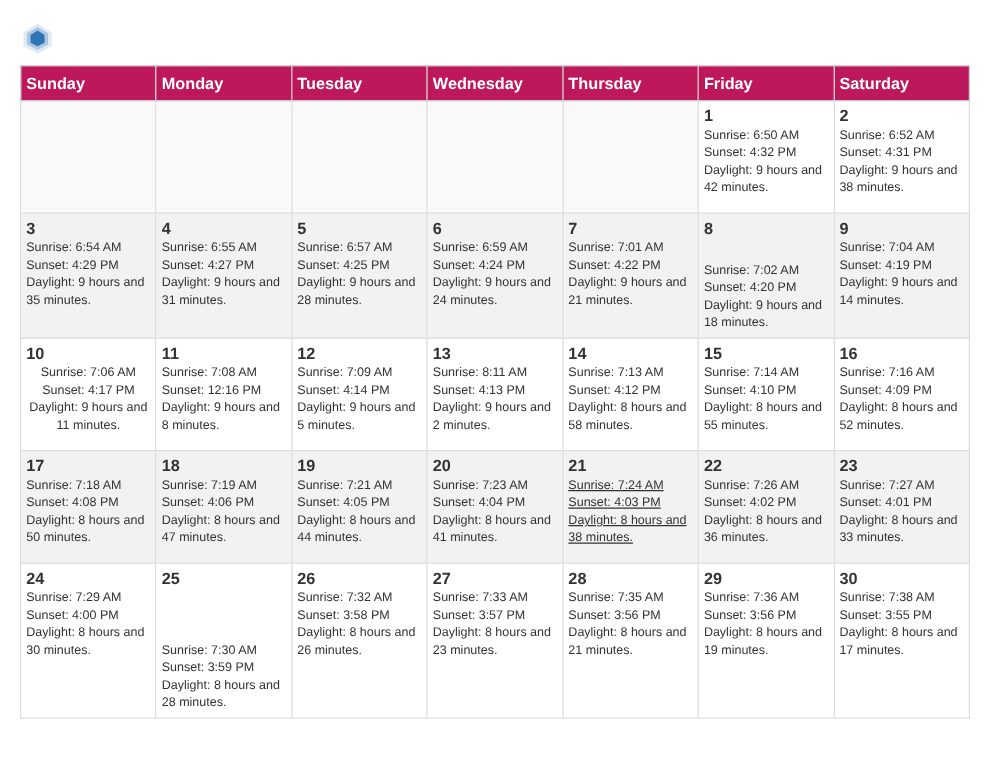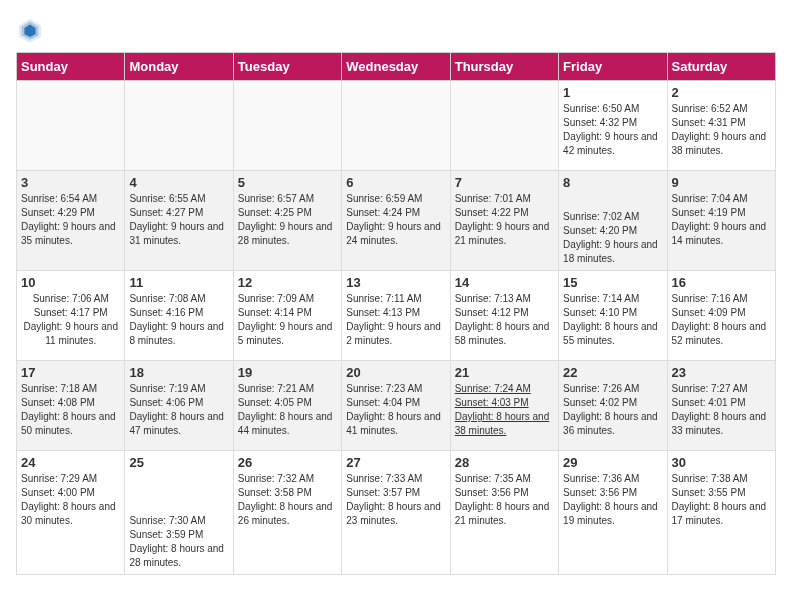--- a/index.html
+++ b/index.html
@@ -192,32 +192,32 @@
       <tr>
         <td>
           <span class="day-num">10</span>
           <div class="day-info" style="white-space: pre-line; text-align: center;">Sunrise: 7:06 AM
 Sunset: 4:17 PM
 Daylight: 9 hours and 11 minutes.</div>
         </td>
         <td>
           <span class="day-num">11</span>
           <div class="day-info" style="white-space: pre-line;">Sunrise: 7:08 AM
-Sunset: 4:16 PM
+Sunset: 12:16 PM
 Daylight: 9 hours and 8 minutes.</div>
         </td>
         <td>
           <span class="day-num">12</span>
           <div class="day-info" style="white-space: pre-line;">Sunrise: 7:09 AM
 Sunset: 4:14 PM
 Daylight: 9 hours and 5 minutes.</div>
         </td>
         <td>
           <span class="day-num">13</span>
-          <div class="day-info" style="white-space: pre-line;">Sunrise: 7:11 AM
+          <div class="day-info" style="white-space: pre-line;">Sunrise: 8:11 AM
 Sunset: 4:13 PM
 Daylight: 9 hours and 2 minutes.</div>
         </td>
         <td>
           <span class="day-num">14</span>
           <div class="day-info" style="white-space: pre-line;">Sunrise: 7:13 AM
 Sunset: 4:12 PM
 Daylight: 8 hours and 58 minutes.</div>
         </td>
         <td>

